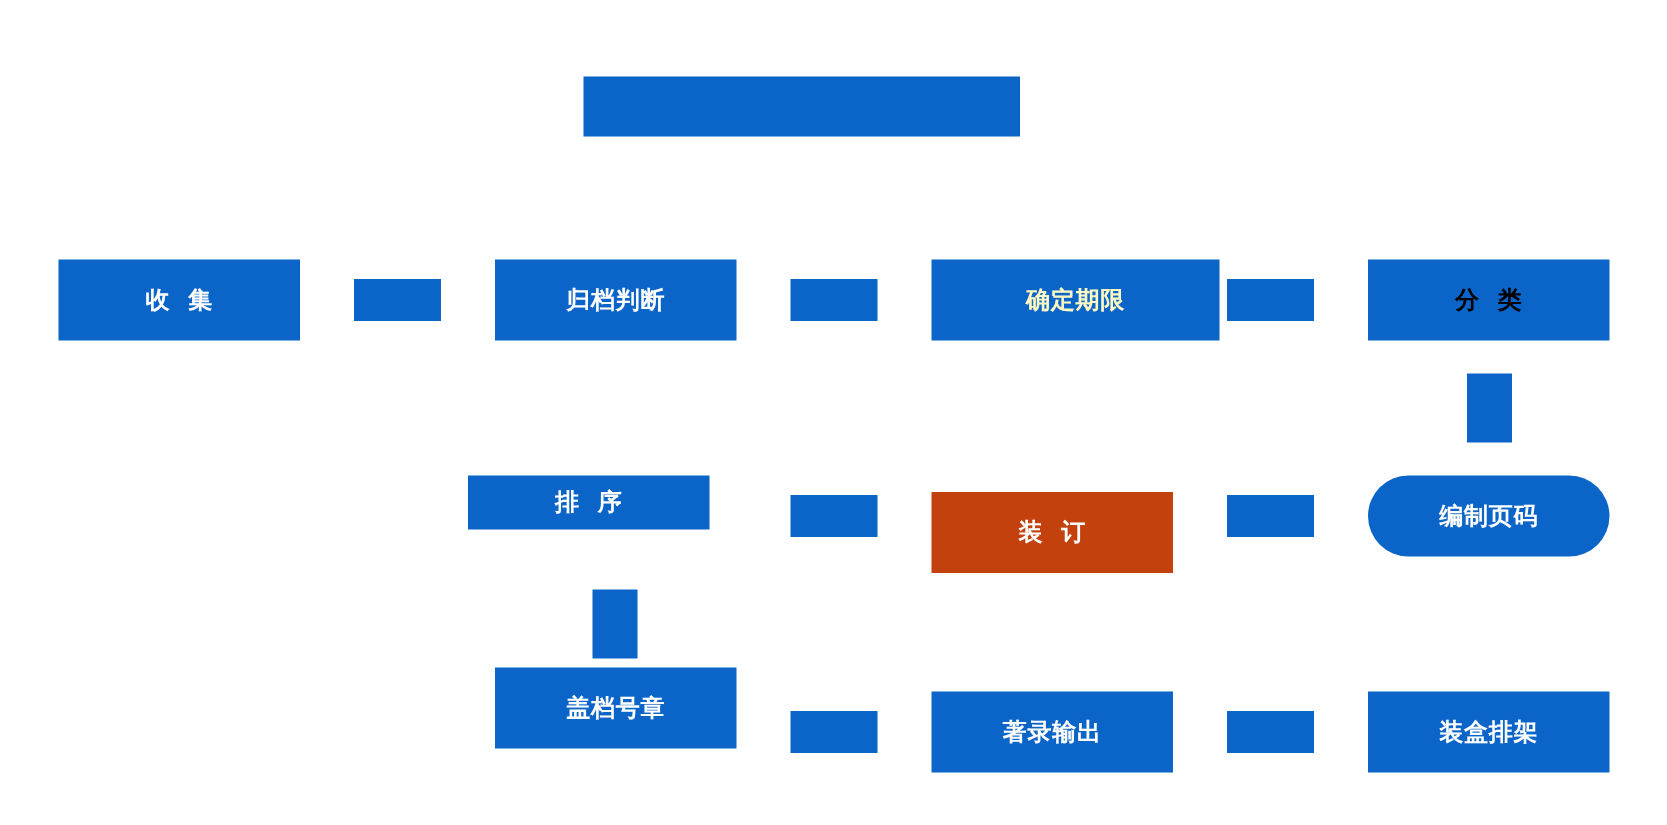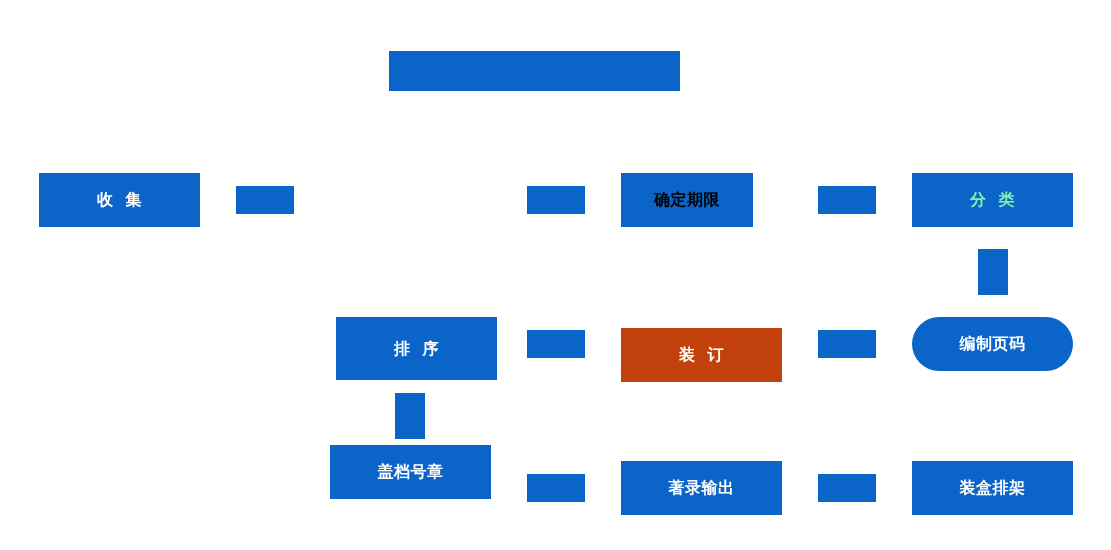--- a/index.html
+++ b/index.html
@@ -65,21 +65,22 @@
     <div class="connector" style="left: 236px; top: 186px; width: 58px; height: 28px; background: rgb(11, 100, 200);"></div>
     <div class="connector" style="left: 527px; top: 186px; width: 58px; height: 28px; background: rgb(11, 100, 200);"></div>
     <div class="connector" style="left: 818px; top: 186px; width: 58px; height: 28px; background: rgb(11, 100, 200);"></div>
     <div class="connector" style="left: 978px; top: 249px; width: 30px; height: 46px; background: rgb(11, 100, 200);"></div>
     <div class="connector" style="left: 818px; top: 330px; width: 58px; height: 28px; background: rgb(11, 100, 200);"></div>
     <div class="connector" style="left: 527px; top: 330px; width: 58px; height: 28px; background: rgb(11, 100, 200);"></div>
     <div class="connector" style="left: 395px; top: 393px; width: 30px; height: 46px; background: rgb(11, 100, 200);"></div>
     <div class="connector" style="left: 527px; top: 474px; width: 58px; height: 28px; background: rgb(11, 100, 200);"></div>
     <div class="connector" style="left: 818px; top: 474px; width: 58px; height: 28px; background: rgb(11, 100, 200);"></div>
     <div class="node" style="left: 39px; top: 173px; width: 161px; height: 54px; background: rgb(11, 100, 200); color: rgb(255, 255, 255);"><span>收  集</span></div>
-    <div class="node" style="left: 621px; top: 173px; width: 132px; height: 54px; background: rgb(11, 100, 200); color: #000000;"><span>确定期限</span></div>
-    <div class="node" style="left: 912px; top: 173px; width: 161px; height: 54px; background: rgb(11, 100, 200); color: #86efac;"><span>分  类</span></div>
-    <div class="node" style="left: 336px; top: 317px; width: 161px; height: 63px; background: rgb(11, 100, 200); color: rgb(255, 255, 255);"><span>排  序</span></div>
+    <div class="node" style="left: 330px; top: 173px; width: 161px; height: 54px; background: rgb(11, 100, 200); color: rgb(255, 255, 255);"><span>归档判断</span></div>
+    <div class="node" style="left: 621px; top: 173px; width: 192px; height: 54px; background: rgb(11, 100, 200); color: #fef9c3;"><span>确定期限</span></div>
+    <div class="node" style="left: 912px; top: 173px; width: 161px; height: 54px; background: rgb(11, 100, 200); color: #000000;"><span>分  类</span></div>
+    <div class="node" style="left: 312px; top: 317px; width: 161px; height: 36px; background: rgb(11, 100, 200); color: rgb(255, 255, 255);"><span>排  序</span></div>
     <div class="node" style="left: 621px; top: 317px; width: 161px; height: 54px; background: #c2410c; color: rgb(255, 255, 255); margin-top: 11px;"><span>装  订</span></div>
     <div class="node" style="left: 912px; top: 317px; width: 161px; height: 54px; background: rgb(11, 100, 200); color: rgb(255, 255, 255); border-radius: 27px;"><span>编制页码</span></div>
     <div class="node" style="left: 330px; top: 445px; width: 161px; height: 54px; background: rgb(11, 100, 200); color: rgb(255, 255, 255);"><span>盖档号章</span></div>
     <div class="node" style="left: 912px; top: 461px; width: 161px; height: 54px; background: rgb(11, 100, 200); color: rgb(255, 255, 255);"><span>装盒排架</span></div>
     <div class="node" style="left: 621px; top: 461px; width: 161px; height: 54px; background: rgb(11, 100, 200); color: rgb(255, 255, 255);"><span>著录输出</span></div>
   </div>
 
 </body></html>

